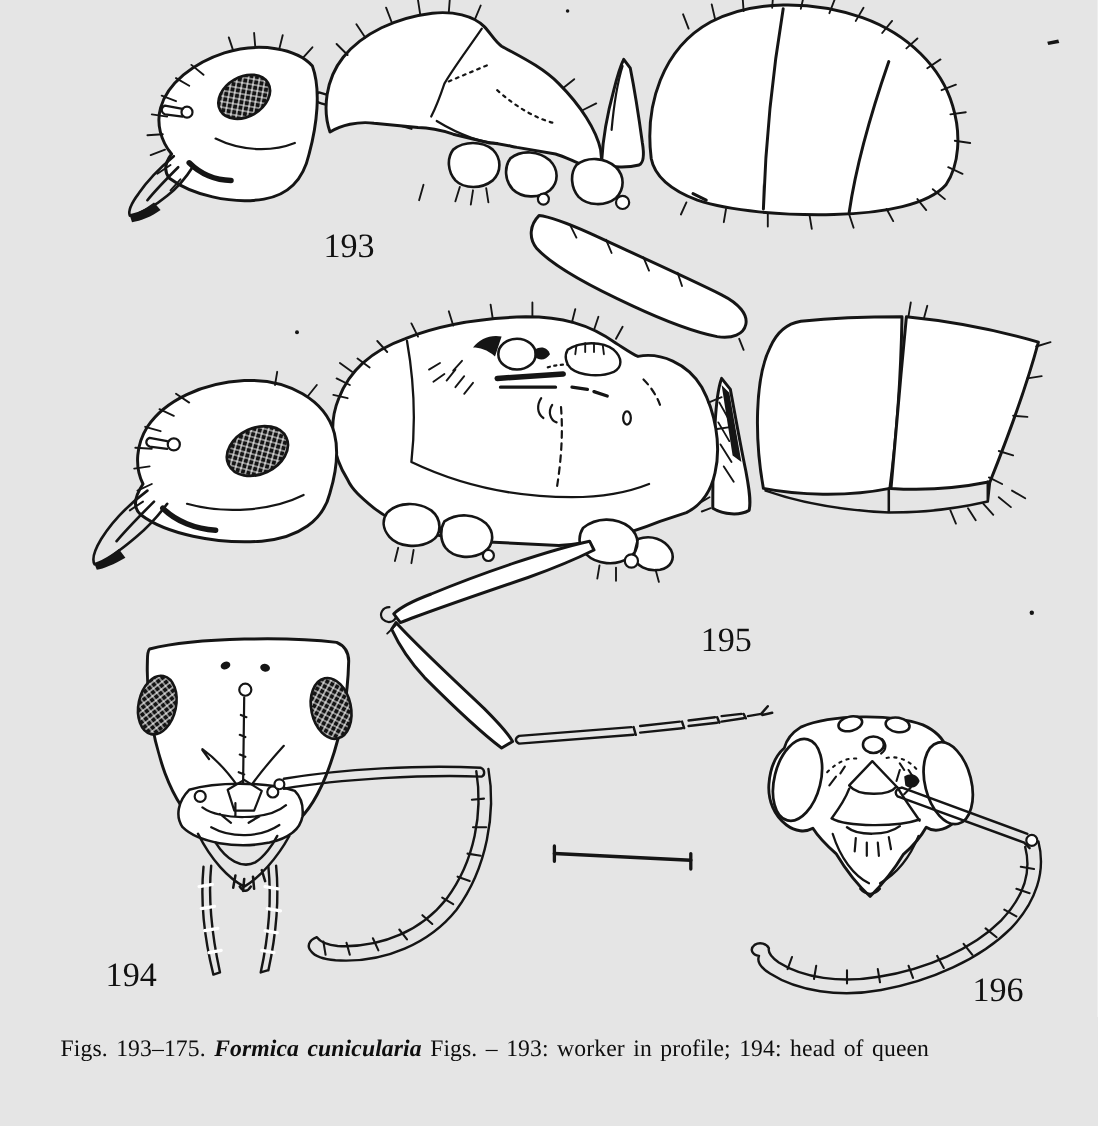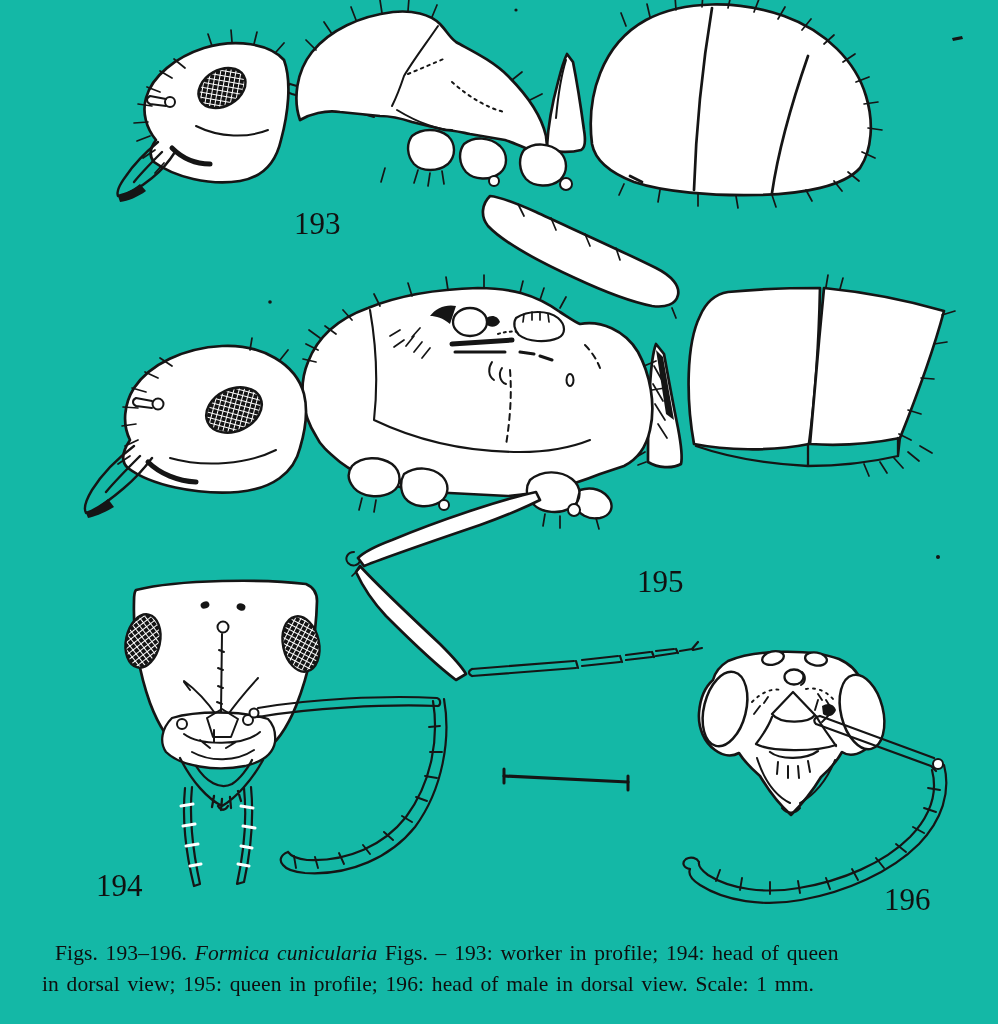--- a/index.html
+++ b/index.html
@@ -1,25 +1,25 @@
 <!DOCTYPE html>
 <html><head>
 <meta charset="utf-8">
 <style>
   html,body{margin:0;padding:0;background:#fff;}
-  #plate{position:relative;width:998px;height:1024px;background:#14b8a6;overflow:hidden;
+  #plate{position:relative;width:998px;height:1024px;background:#e5e5e5;overflow:hidden;
          font-family:"Liberation Serif",serif;}
   svg{position:absolute;left:0;top:0;}
   g.ink{stroke:#151515;fill:none;stroke-linecap:round;stroke-linejoin:round;}
   .wf{fill:#ffffff;stroke:#151515;}
   .bk{fill:#151515;stroke:none;}
   .figlabel{font-family:"Liberation Serif",serif;font-size:31px;fill:#111;stroke:none;}
   .caption-line{position:absolute;white-space:nowrap;color:#0e0e0e;
     font-family:"Liberation Serif",serif;font-size:21.5px;word-spacing:2.2px;letter-spacing:.1px;}
-  .caption-line .sp{font-style:italic;}
+  .caption-line .sp{font-style:italic;font-weight:bold;}
   #cap1{left:55px;top:941px;}
   #cap2{left:42px;top:972px;}
 </style>
 </head>
 <body>
 
 <div id="plate">
 <svg width="998" height="1024" viewBox="0 0 998 1024">
   <defs>
     <pattern id="xh" width="5" height="5" patternUnits="userSpaceOnUse" patternTransform="rotate(40)">
@@ -197,15 +197,14 @@
     <path stroke-width="1.9" d="M940,790 l-12,-2 M936,812 l-12,-4 M924,833 l-11,-6 M906,852 l-10,-8 M884,868 l-8,-10 M858,880 l-6,-11 M830,889 l-4,-11 M800,893 l-2,-12 M770,894 l0,-12 M740,890 l2,-12 M716,881 l4,-11"></path>
     <text class="figlabel" x="884" y="910">196</text>
   </g>
 
   <g class="ink">
     <path stroke-width="3.2" d="M504,776 L628,782"></path>
     <path stroke-width="3" d="M504,769 L504,783 M628,776 L628,790"></path>
   </g>
 </svg>
 
-<div class="caption-line" id="cap1"><span>Figs. 193–196. </span><span class="sp">Formica cunicularia</span><span> Figs. – 193: worker in profile; 194: head of queen</span></div>
-<div class="caption-line" id="cap2"><span>in dorsal view; 195: queen in profile; 196: head of male in dorsal view. Scale: 1 mm.</span></div>
+<div class="caption-line" id="cap1"><span>Figs. 193–175. </span><span class="sp">Formica cunicularia</span><span> Figs. – 193: worker in profile; 194: head of queen</span></div>
 </div>
 
 </body></html>

